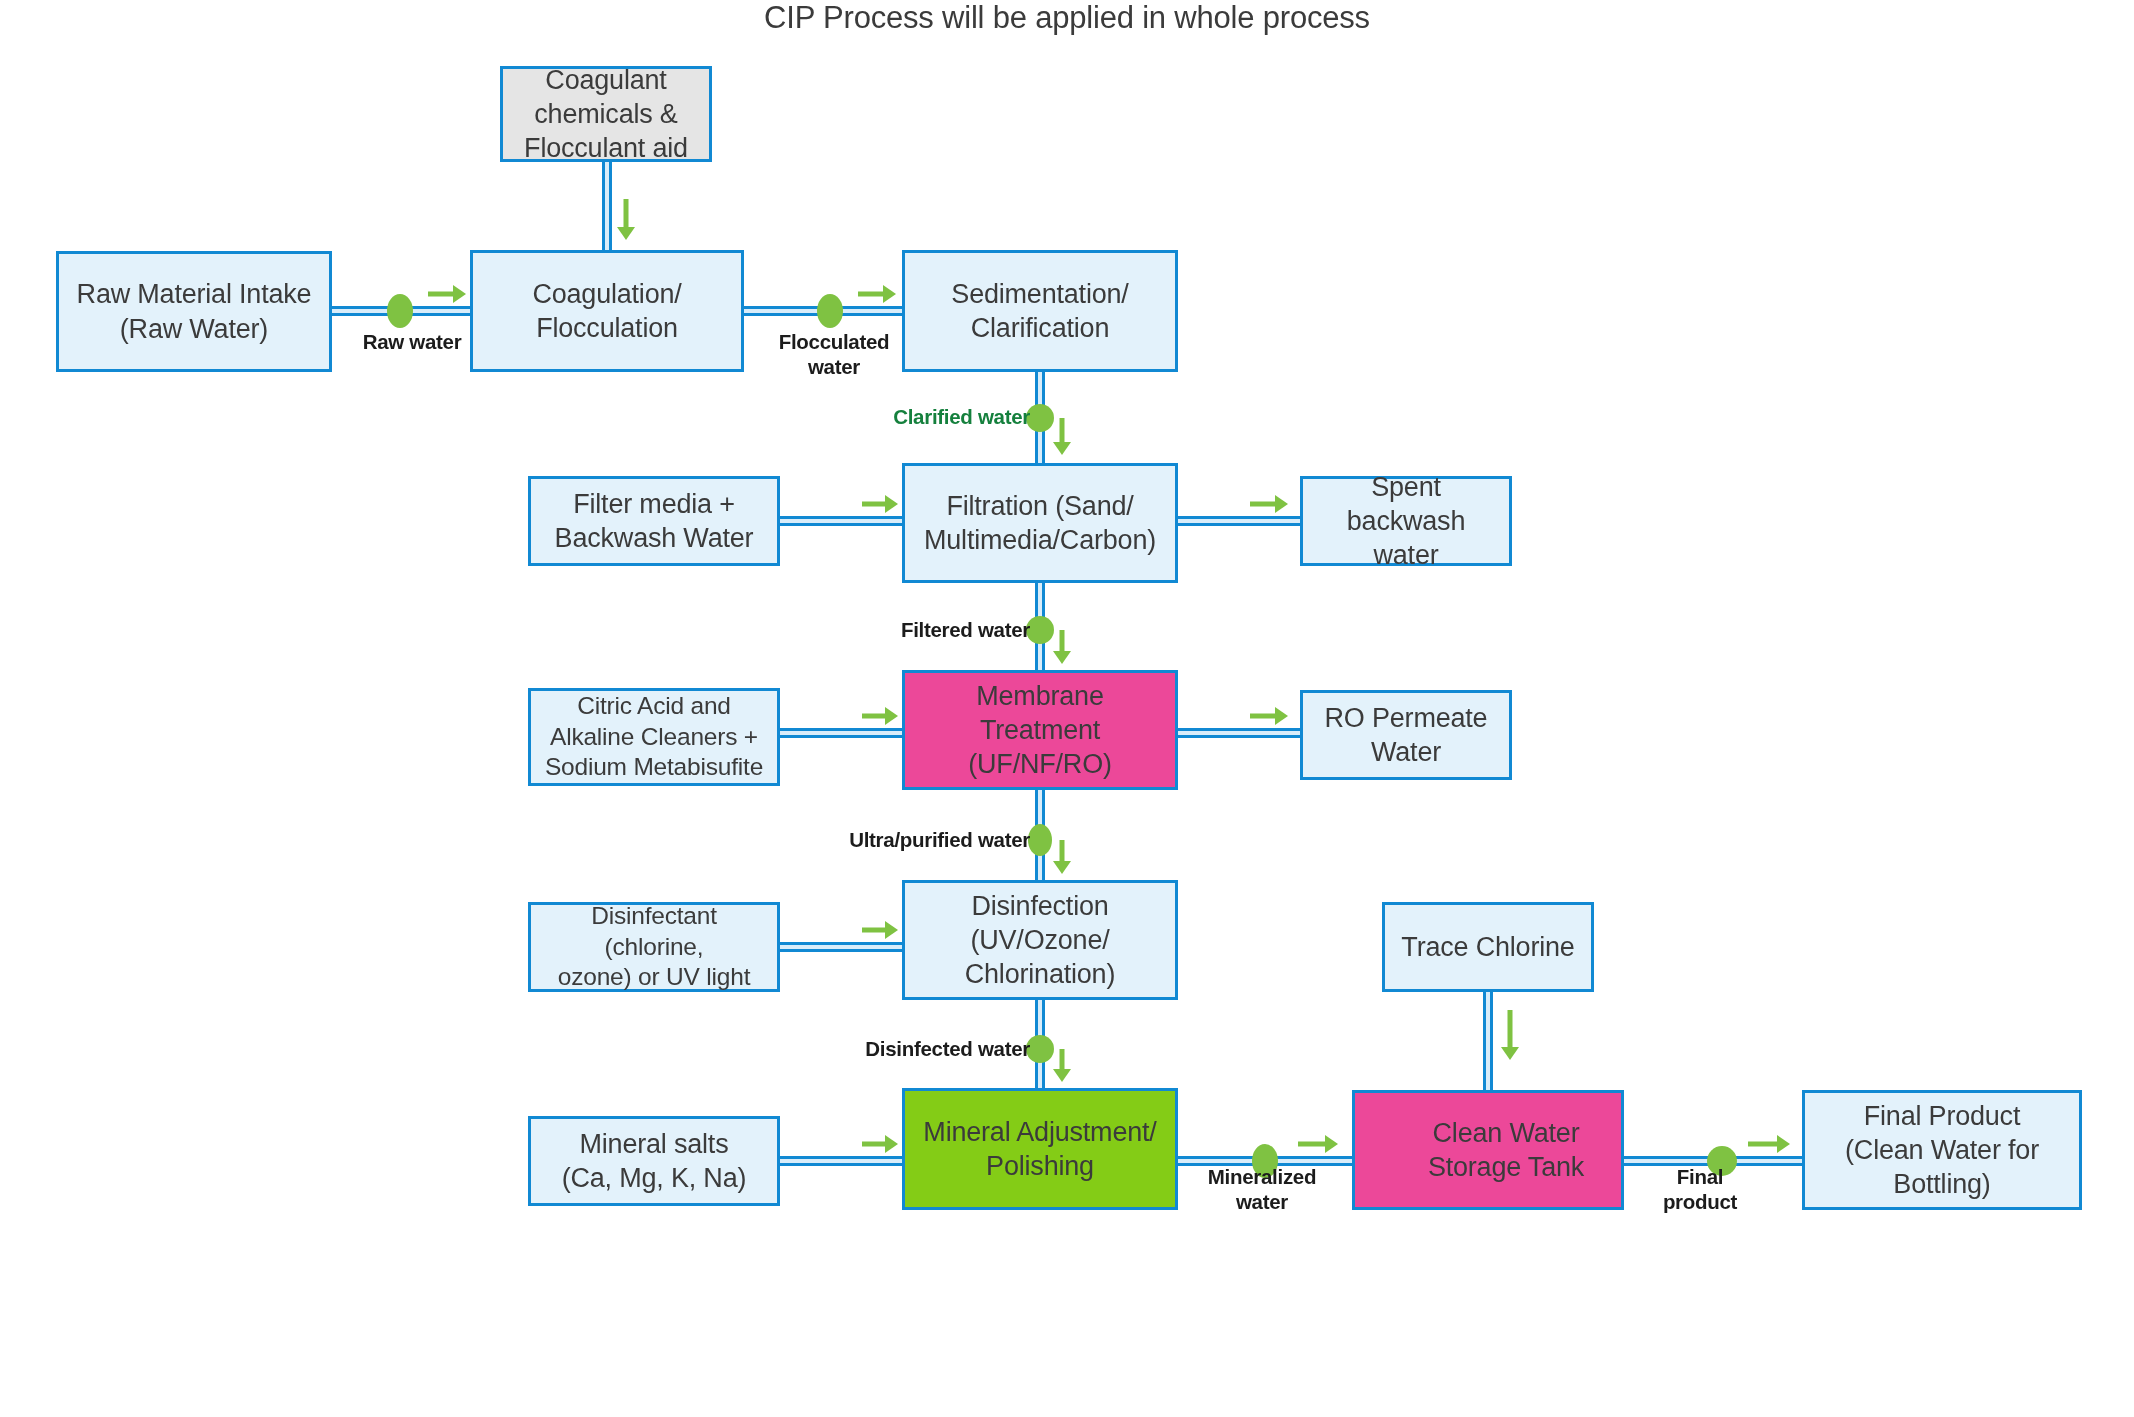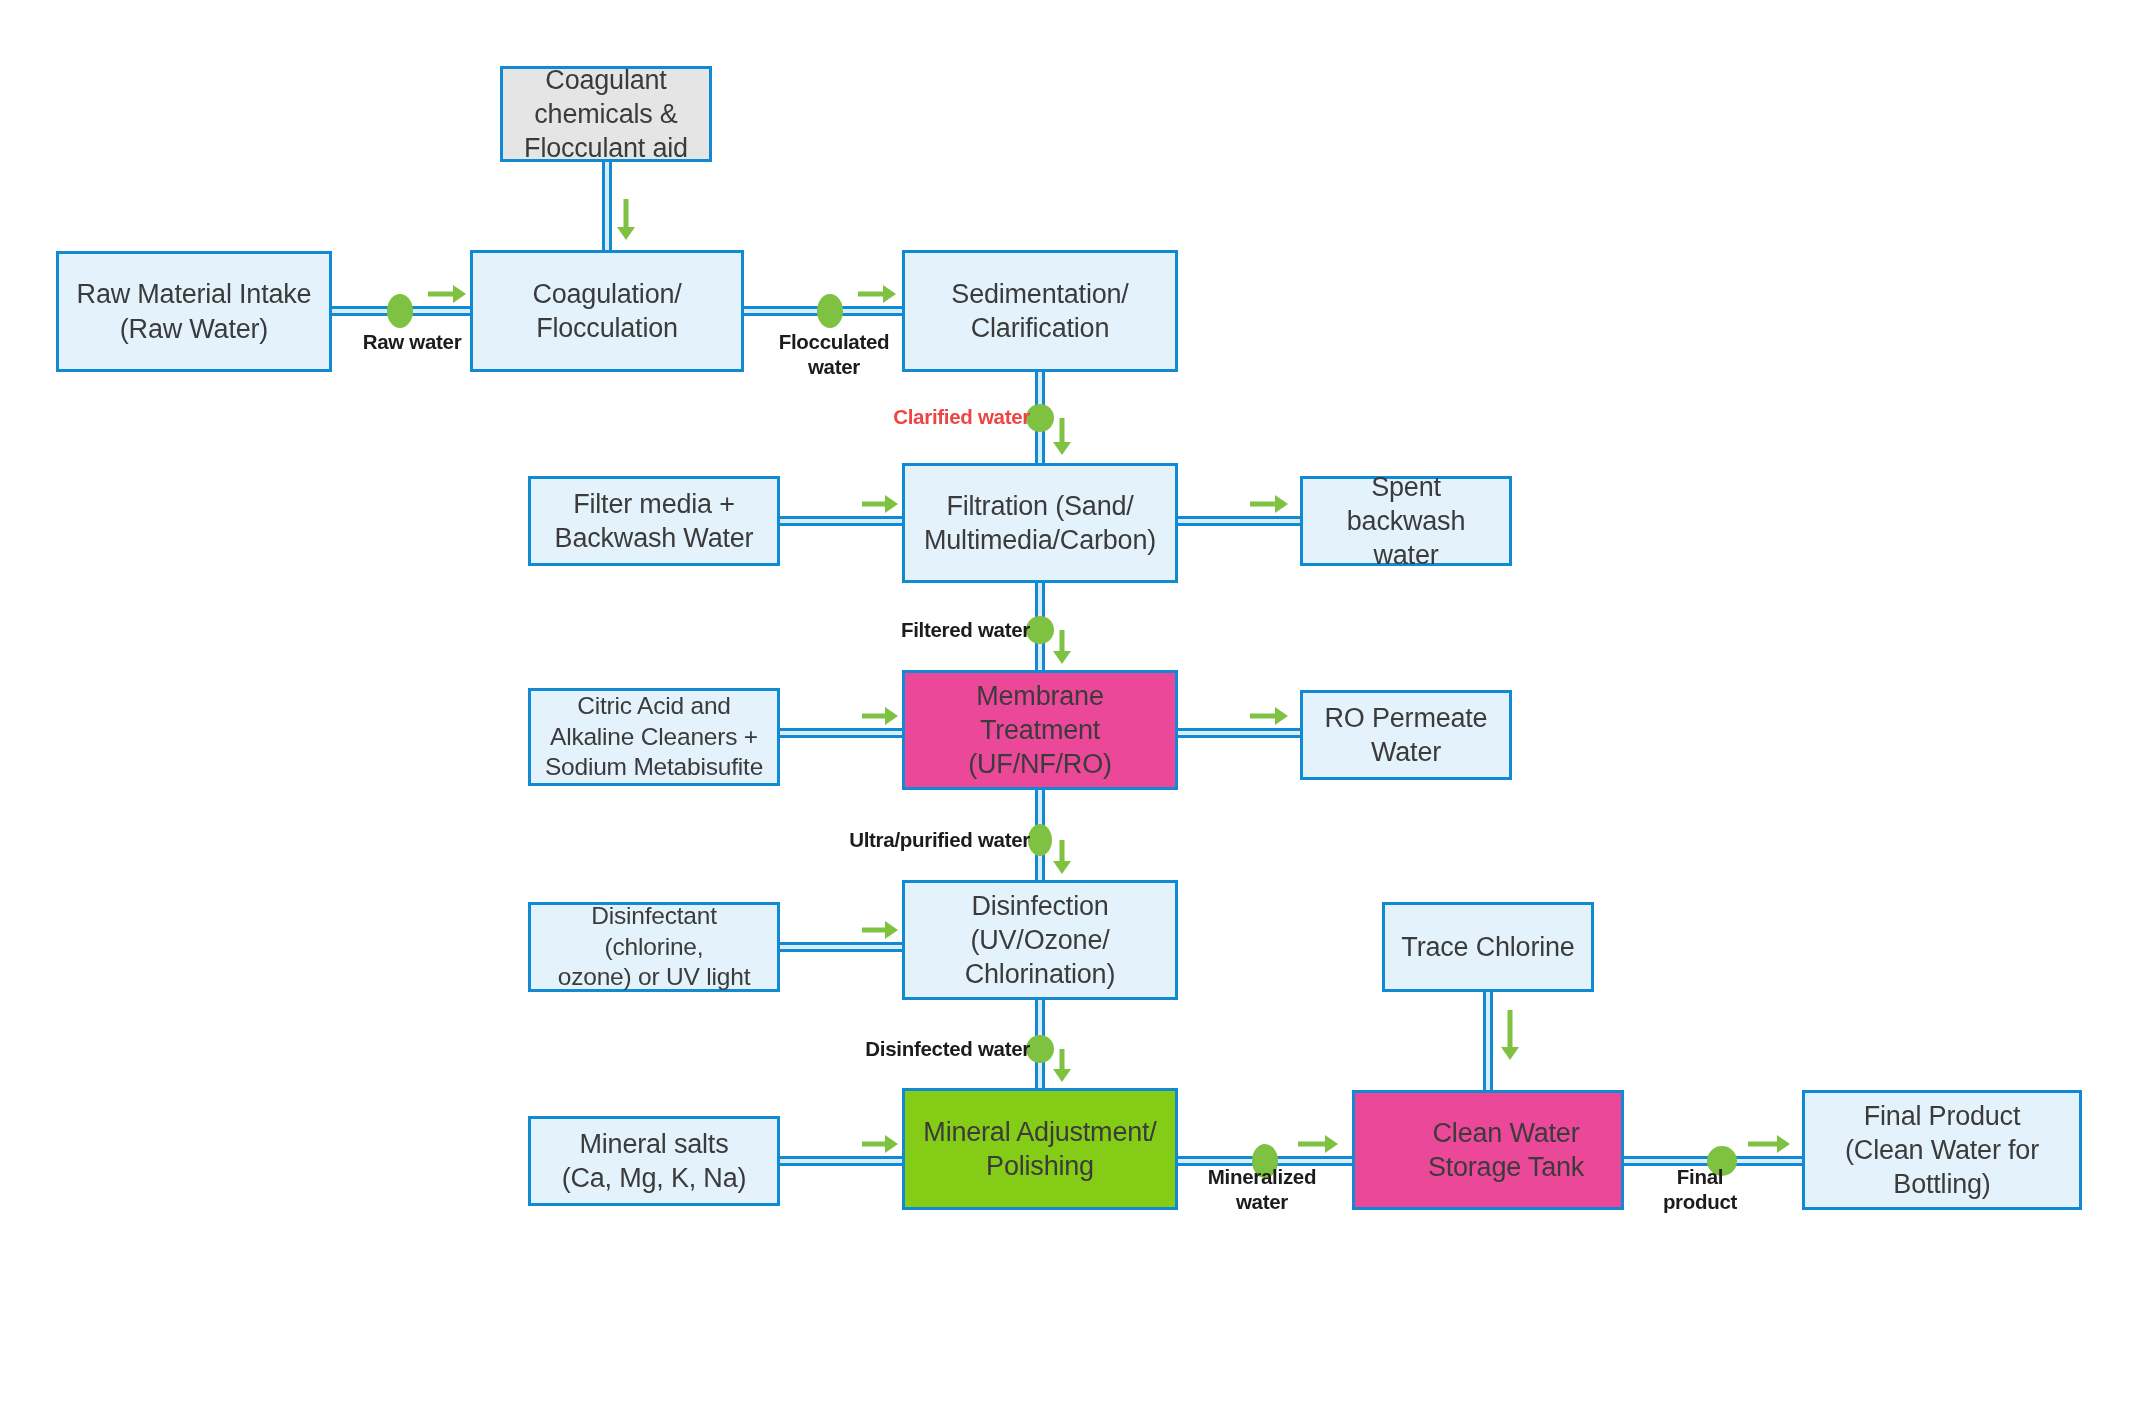--- a/index.html
+++ b/index.html
@@ -305,24 +305,25 @@
       <div class="node-box" style="left: 1802px; top: 1090px; width: 280px; height: 120px; background: rgb(227, 242, 251); border-color: rgb(17, 137, 211);">
         <span class="node-label">Final Product
 (Clean Water for
 Bottling)</span>
       </div>
     </div>
   <div id="labels-layer">
       <div class="edge-label" style="left: 352px; top: 330px; width: 120px; color: rgb(28, 28, 28);">Raw water</div>
       <div class="edge-label" style="left: 768px; top: 330px; width: 132px; color: rgb(28, 28, 28);">Flocculated
 water</div>
-      <div class="edge-label align-right" style="left: 880px; top: 405px; width: 150px; color: #ef4444;">Clarified water</div>
+      <div class="edge-label align-right" style="left: 880px; top: 405px; width: 150px; color: #15803d;">Clarified water</div>
       <div class="edge-label align-right" style="left: 884px; top: 618px; width: 146px; color: rgb(28, 28, 28);">Filtered water</div>
       <div class="edge-label align-right" style="left: 830px; top: 828px; width: 200px; color: rgb(28, 28, 28);">Ultra/purified water</div>
       <div class="edge-label align-right" style="left: 850px; top: 1037px; width: 180px; color: rgb(28, 28, 28);">Disinfected water</div>
       <div class="edge-label" style="left: 1196px; top: 1165px; width: 132px; color: rgb(28, 28, 28);">Mineralized
 water</div>
       <div class="edge-label" style="left: 1640px; top: 1165px; width: 120px; color: rgb(28, 28, 28);">Final
 product</div>
     </div>
 
+  <div class="footer-note" id="footer-note">CIP Process will be applied in whole process</div>
 
 </div>
 
 </body></html>

